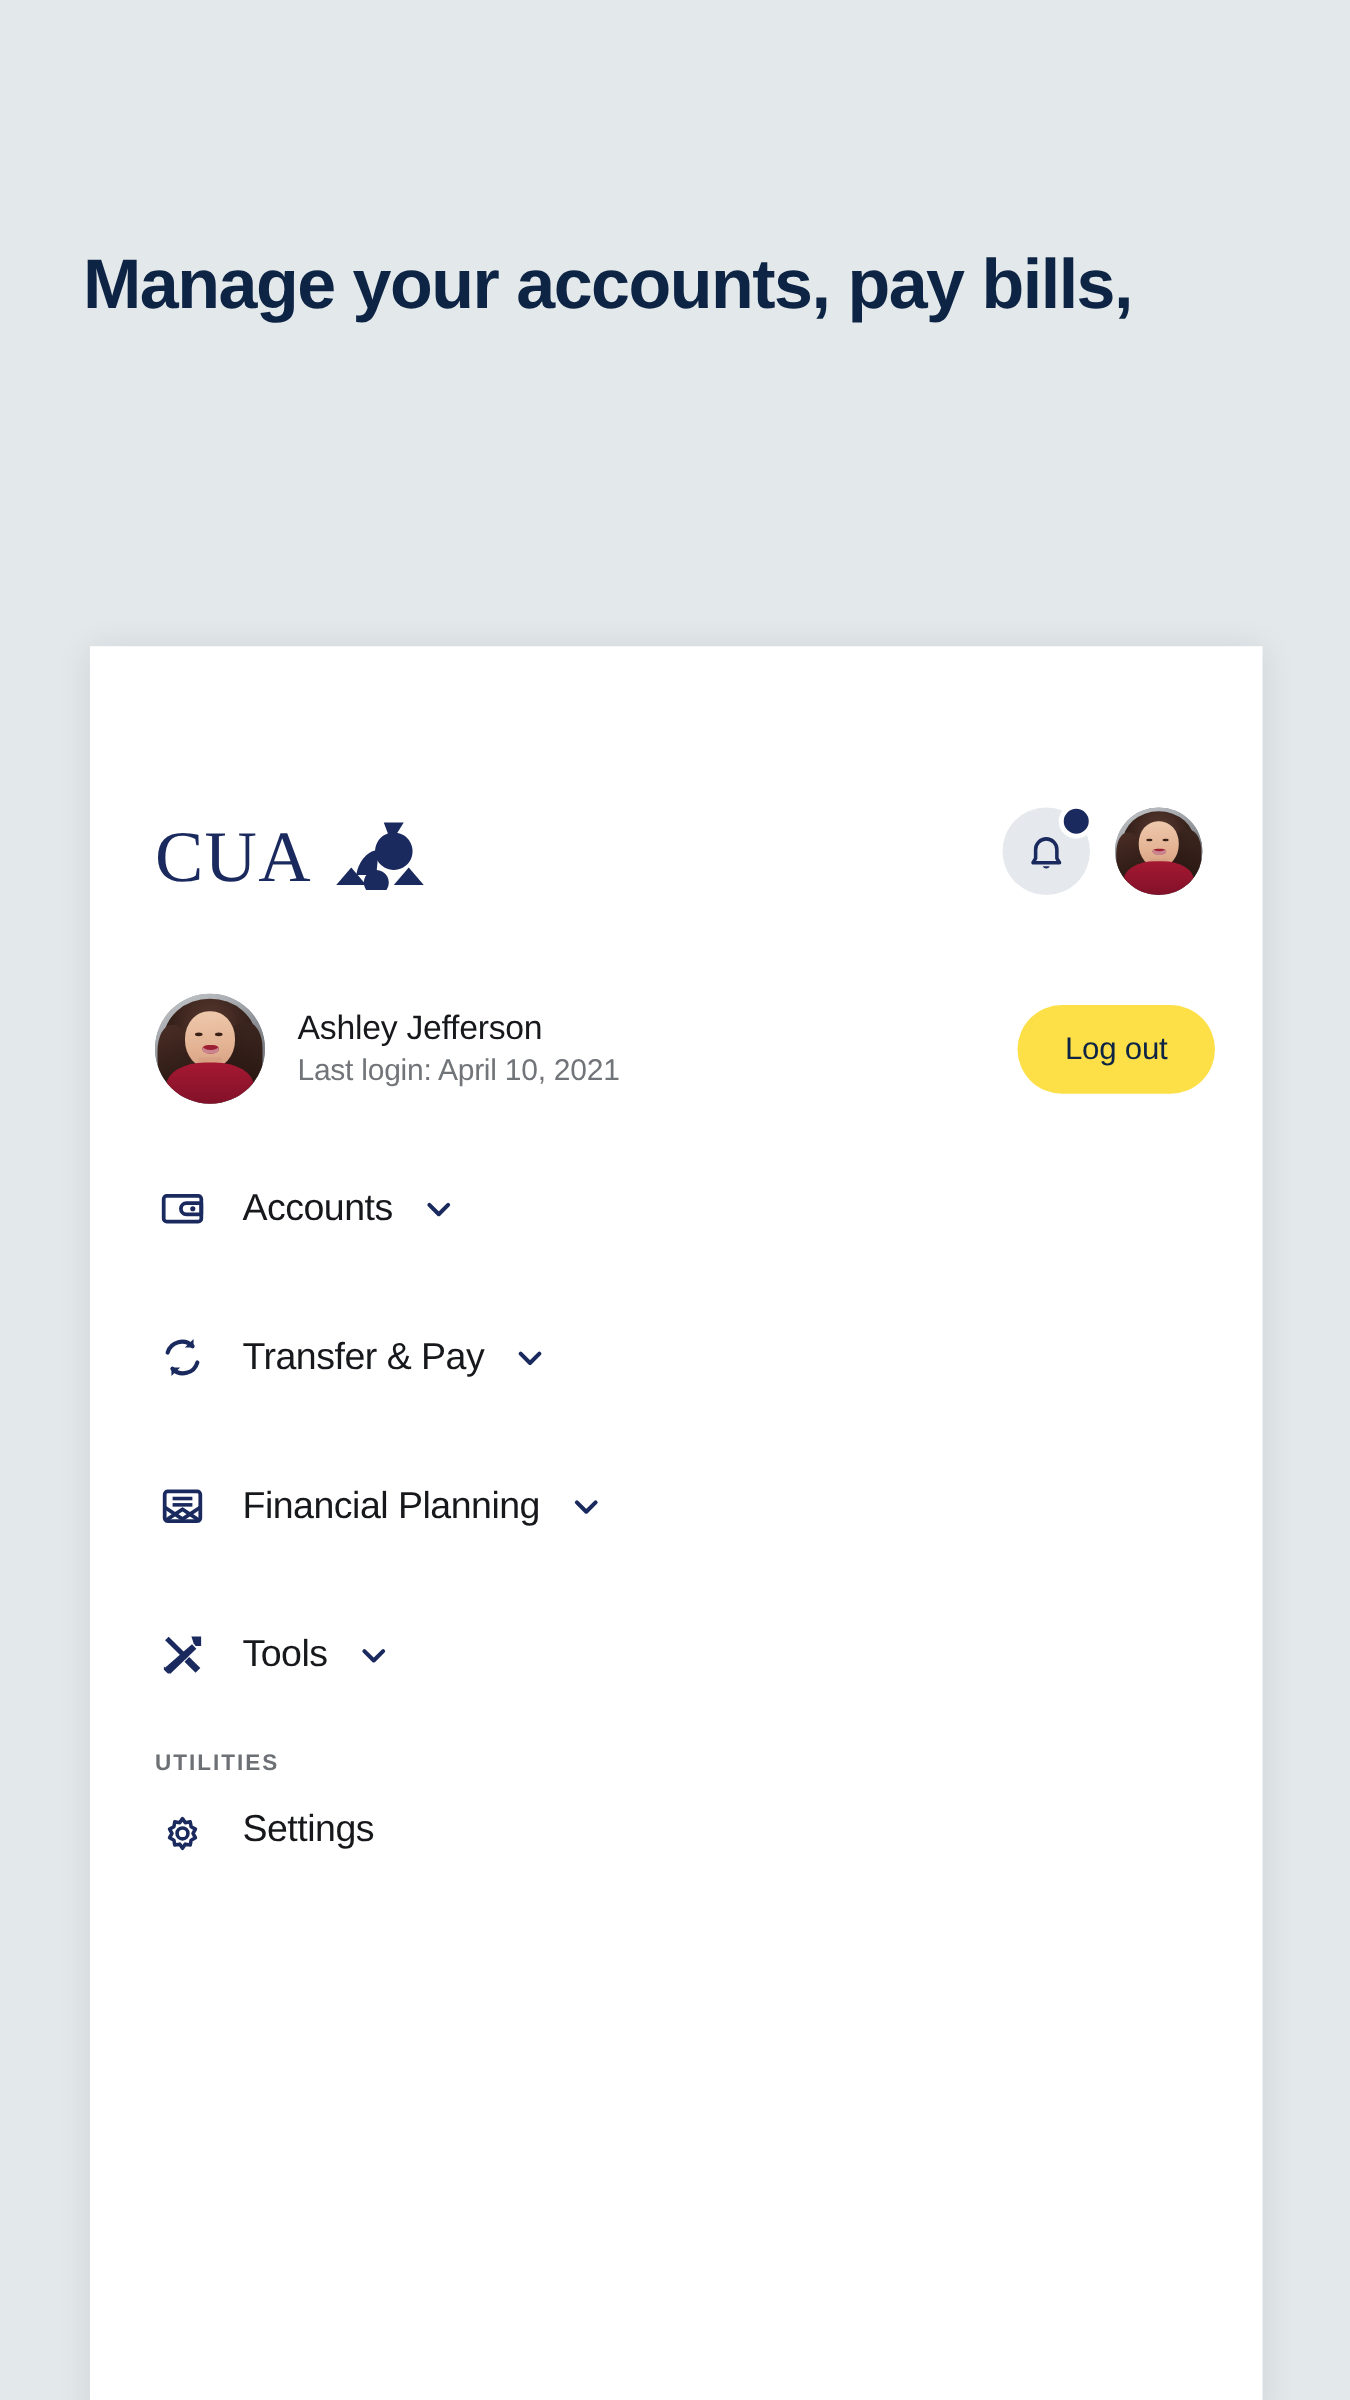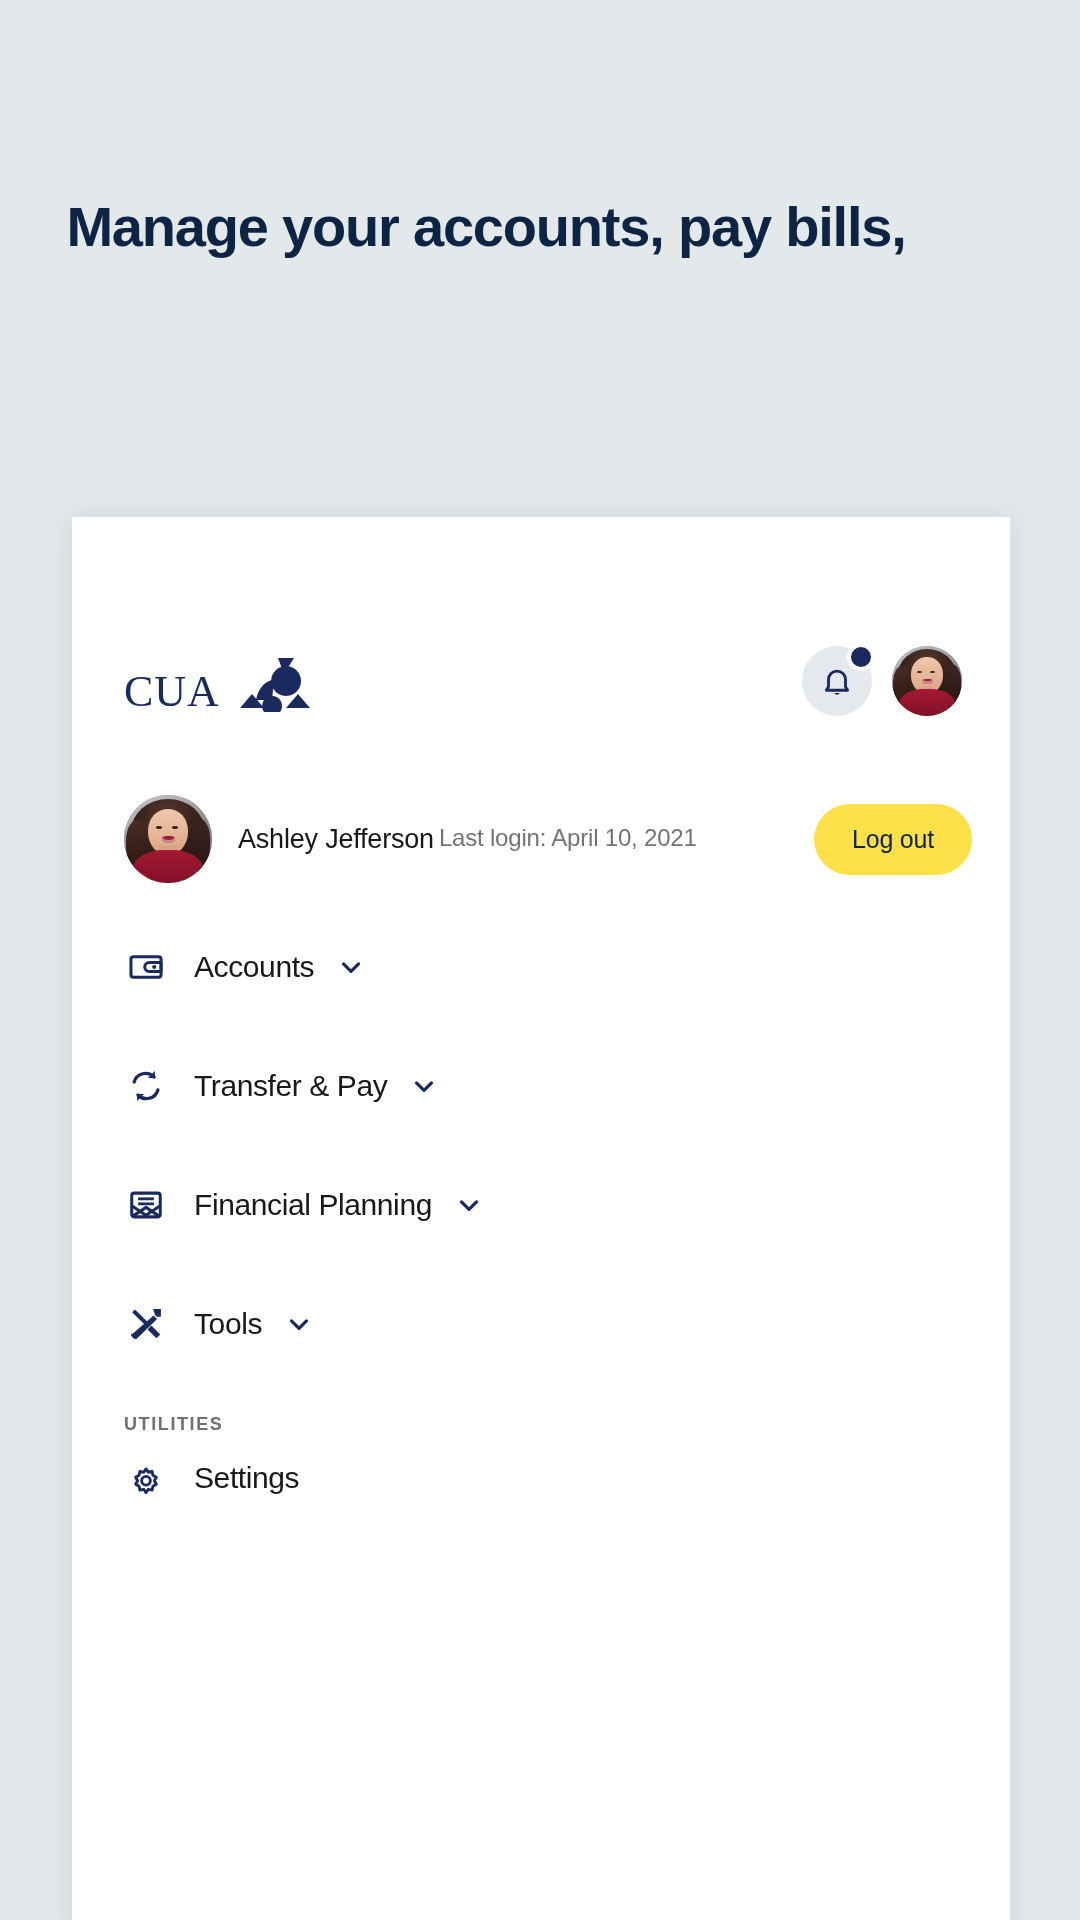--- a/index.html
+++ b/index.html
@@ -37,21 +37,21 @@
   
   .topbar {
     position:absolute; left:0; top:128px;
     width:938px; height:72px;
     display:flex; align-items:center;
     padding:0 48px 0 52px;
   }
   .logo { display:flex; align-items:flex-end; gap:2px; }
   .logo-word {
     font-family:"Liberation Serif", serif;
-    font-size:44px; line-height:0.9;
+    font-size:58px; line-height:0.9;
     color:#1b2a5e; letter-spacing:1px;
   }
   .logo-mark { display:block; }
   .topbar-spacer { flex:1; }
   .topbar-right { display:flex; align-items:center; gap:20px; }
 
   .bell-wrap { position:relative; width:70px; height:70px; }
   .bell-circle {
     width:70px; height:70px; border-radius:50%;
     background:#e5e9ed;
@@ -96,21 +96,21 @@
   .av-neck { position:absolute; left:40%; top:58%; width:20%; height:12%;
     background:#d8a184; }
 
   
   .userrow {
     position:absolute; left:0; top:272px;
     width:938px; height:100px;
     display:flex; align-items:center;
     padding:0 38px 0 52px;
   }
-  .user-text { margin-left:26px; display:flex; gap:5px; }
+  .user-text { margin-left:26px; display:flex; flex-direction:column; gap:5px; }
   .user-name { font-size:27px; color:#17181c; font-weight:400; letter-spacing:-0.2px; }
   .user-login { font-size:24px; color:#717478; font-weight:400; letter-spacing:-0.2px; }
   .user-spacer { flex:1; }
   .logout-btn {
     background:#fde047; border:none; border-radius:999px;
     padding:21px 38px;
     font-family:"Liberation Sans", sans-serif;
     font-size:25px; color:#0d2444; cursor:pointer;
     letter-spacing:-0.2px;
   }
@@ -126,21 +126,21 @@
   .nav-ico { width:44px; height:44px; flex:none; display:flex; align-items:center; justify-content:center; }
   .nav-label {
     margin-left:26px;
     font-size:30px; color:#17181c;
     letter-spacing:-0.4px; white-space:nowrap;
   }
   .nav-chev { margin-left:22px; display:flex; align-items:center; }
 
   .section-head {
     padding:0 52px;
-    margin-top:52px; margin-bottom:26px;
+    margin-top:38px; margin-bottom:26px;
     font-size:18px; font-weight:700;
     color:#6d7074;
     letter-spacing:1.6px;
   }
   .util-item { display:flex; align-items:flex-start; height:76px; padding:0 52px; cursor:pointer; }
 </style>
 </head>
 <body>
 
 <div class="page">

